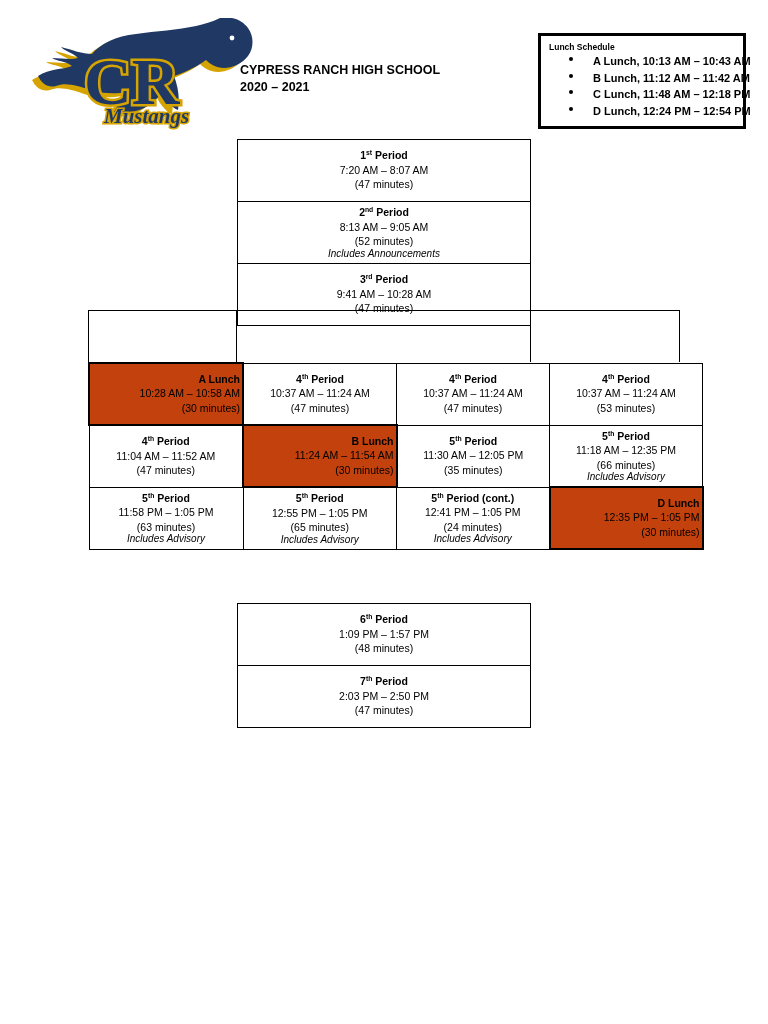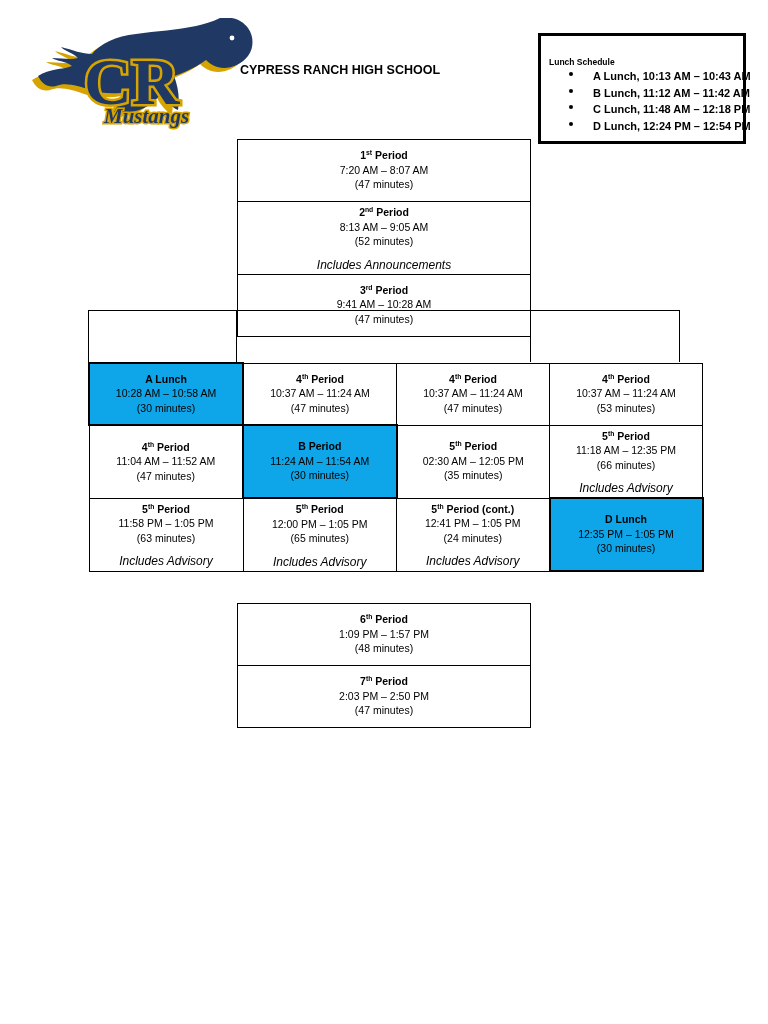--- a/index.html
+++ b/index.html
@@ -18,21 +18,21 @@
 
   #title-block{
     position:absolute;left:240px;top:62px;width:300px;
     font-weight:bold;font-size:12.5px;line-height:17px;
   }
   #title-block div{white-space:nowrap;}
 
   #lunch-box{
     position:absolute;left:538px;top:33px;width:208px;
     border:3px solid #000;background:#fff;
-    padding:20px 6px 8px 6px;box-sizing:border-box;
+    padding:5px 6px 8px 6px;box-sizing:border-box;
   }
   #lunch-box .lb-title{font-size:8.5px;font-weight:bold;margin:1px 0 3px 2px;}
   #lunch-box ul{list-style:none;margin:0;padding:0;}
   #lunch-box li{
     font-size:11px;font-weight:bold;
     position:relative;padding-left:46px;margin-bottom:4.5px;white-space:nowrap;
   }
   #lunch-box li:last-child{margin-bottom:1px;}
   #lunch-box li .bullet{
     position:absolute;left:22px;top:2px;width:4px;height:4px;
@@ -42,32 +42,32 @@
   
   .tbl{position:absolute;border-collapse:collapse;table-layout:fixed;}
   .tbl td{
     border:1px solid #000;
     text-align:center;vertical-align:middle;
     padding:3px 2px 4px 2px;
     font-size:10.5px;line-height:14.5px;
   }
   .ttl{font-weight:bold;font-size:10.5px;}
   .tm{font-weight:normal;}
-  .note{font-style:italic;font-size:12px;line-height:10px;display:block;margin-top:11px;}
+  .note{font-style:italic;font-size:10px;line-height:10px;display:block;margin-top:0px;}
   sup{font-size:6.8px;vertical-align:super;line-height:0;}
 
   
   #tbl-top{left:237px;top:139px;width:294px;}
   #tbl-bottom{left:237px;top:603px;width:294px;}
   #tbl-top td,#tbl-bottom td{height:54px;}
 
   
   #tbl-mid{left:88px;top:362px;width:592px;}
   #tbl-mid td{width:148px;height:53px;}
-  #tbl-mid td.yellow{background:#0ea5e9;border:2px solid #000;}
+  #tbl-mid td.yellow{background:#c2410c;border:2px solid #000;text-align:right;}
   #tbl-mid td.blank{border-left:1px solid #000;border-right:1px solid #000;}
 
   
   #rule-top{
     position:absolute;left:88px;top:310px;width:592px;height:0;
     border-top:1px solid #000;
   }
   
   #stub-left{position:absolute;left:88px;top:310px;width:0;height:52px;border-left:1px solid #000;}
   #stub-right{position:absolute;left:679px;top:310px;width:0;height:52px;border-left:1px solid #000;}
@@ -109,20 +109,21 @@
     <text x="62" y="86" font-family="'Liberation Serif', serif" font-size="66" font-weight="bold" fill="#D6A400" stroke="#D6A400" stroke-width="5">CR</text>
     <text x="62" y="86" font-family="'Liberation Serif', serif" font-size="66" font-weight="bold" fill="#1F3864">CR</text>
 
     <text x="82" y="105" font-family="'Liberation Serif', serif" font-size="21" font-style="italic" font-weight="bold" fill="#D6A400" stroke="#D6A400" stroke-width="3">Mustangs</text>
     <text x="82" y="105" font-family="'Liberation Serif', serif" font-size="21" font-style="italic" font-weight="bold" fill="#1F3864">Mustangs</text>
   </svg>
 </div>
 
 <div id="title-block">
   <div>CYPRESS RANCH HIGH SCHOOL</div>
+  <div>2020 – 2021</div>
 </div>
 
 <div id="lunch-box">
   <div class="lb-title">Lunch Schedule</div>
   <ul>
     <li><span class="bullet"></span><span>A Lunch, 10:13 AM – 10:43 AM</span></li>
     <li><span class="bullet"></span><span>B Lunch, 11:12 AM – 11:42 AM</span></li>
     <li><span class="bullet"></span><span>C Lunch, 11:48 AM – 12:18 PM</span></li>
     <li><span class="bullet"></span><span>D Lunch, 12:24 PM – 12:54 PM</span></li>
   </ul>
@@ -185,46 +186,46 @@
           <div class="tm">(53 minutes)</div>
         </td>
       </tr>
       <tr>
         <td>
           <div class="ttl"><span>4<sup>th</sup> Period</span></div>
           <div class="tm">11:04 AM – 11:52 AM</div>
           <div class="tm">(47 minutes)</div>
         </td>
         <td class="yellow">
-          <div class="ttl"><span>B Period</span></div>
+          <div class="ttl"><span>B Lunch</span></div>
           <div class="tm">11:24 AM – 11:54 AM</div>
           <div class="tm">(30 minutes)</div>
         </td>
         <td>
           <div class="ttl"><span>5<sup>th</sup> Period</span></div>
-          <div class="tm">02:30 AM – 12:05 PM</div>
+          <div class="tm">11:30 AM – 12:05 PM</div>
           <div class="tm">(35 minutes)</div>
         </td>
         <td>
           <div class="ttl"><span>5<sup>th</sup> Period</span></div>
           <div class="tm">11:18 AM – 12:35 PM</div>
           <div class="tm">(66 minutes)</div>
           <span class="note">Includes Advisory</span>
         </td>
       </tr>
       <tr>
         <td>
           <div class="ttl"><span>5<sup>th</sup> Period</span></div>
           <div class="tm">11:58 PM – 1:05 PM</div>
           <div class="tm">(63 minutes)</div>
           <span class="note">Includes Advisory</span>
         </td>
         <td>
           <div class="ttl"><span>5<sup>th</sup> Period</span></div>
-          <div class="tm">12:00 PM – 1:05 PM</div>
+          <div class="tm">12:55 PM – 1:05 PM</div>
           <div class="tm">(65 minutes)</div>
           <span class="note">Includes Advisory</span>
         </td>
         <td>
           <div class="ttl"><span>5<sup>th</sup> Period (cont.)</span></div>
           <div class="tm">12:41 PM – 1:05 PM</div>
           <div class="tm">(24 minutes)</div>
           <span class="note">Includes Advisory</span>
         </td>
         <td class="yellow">

